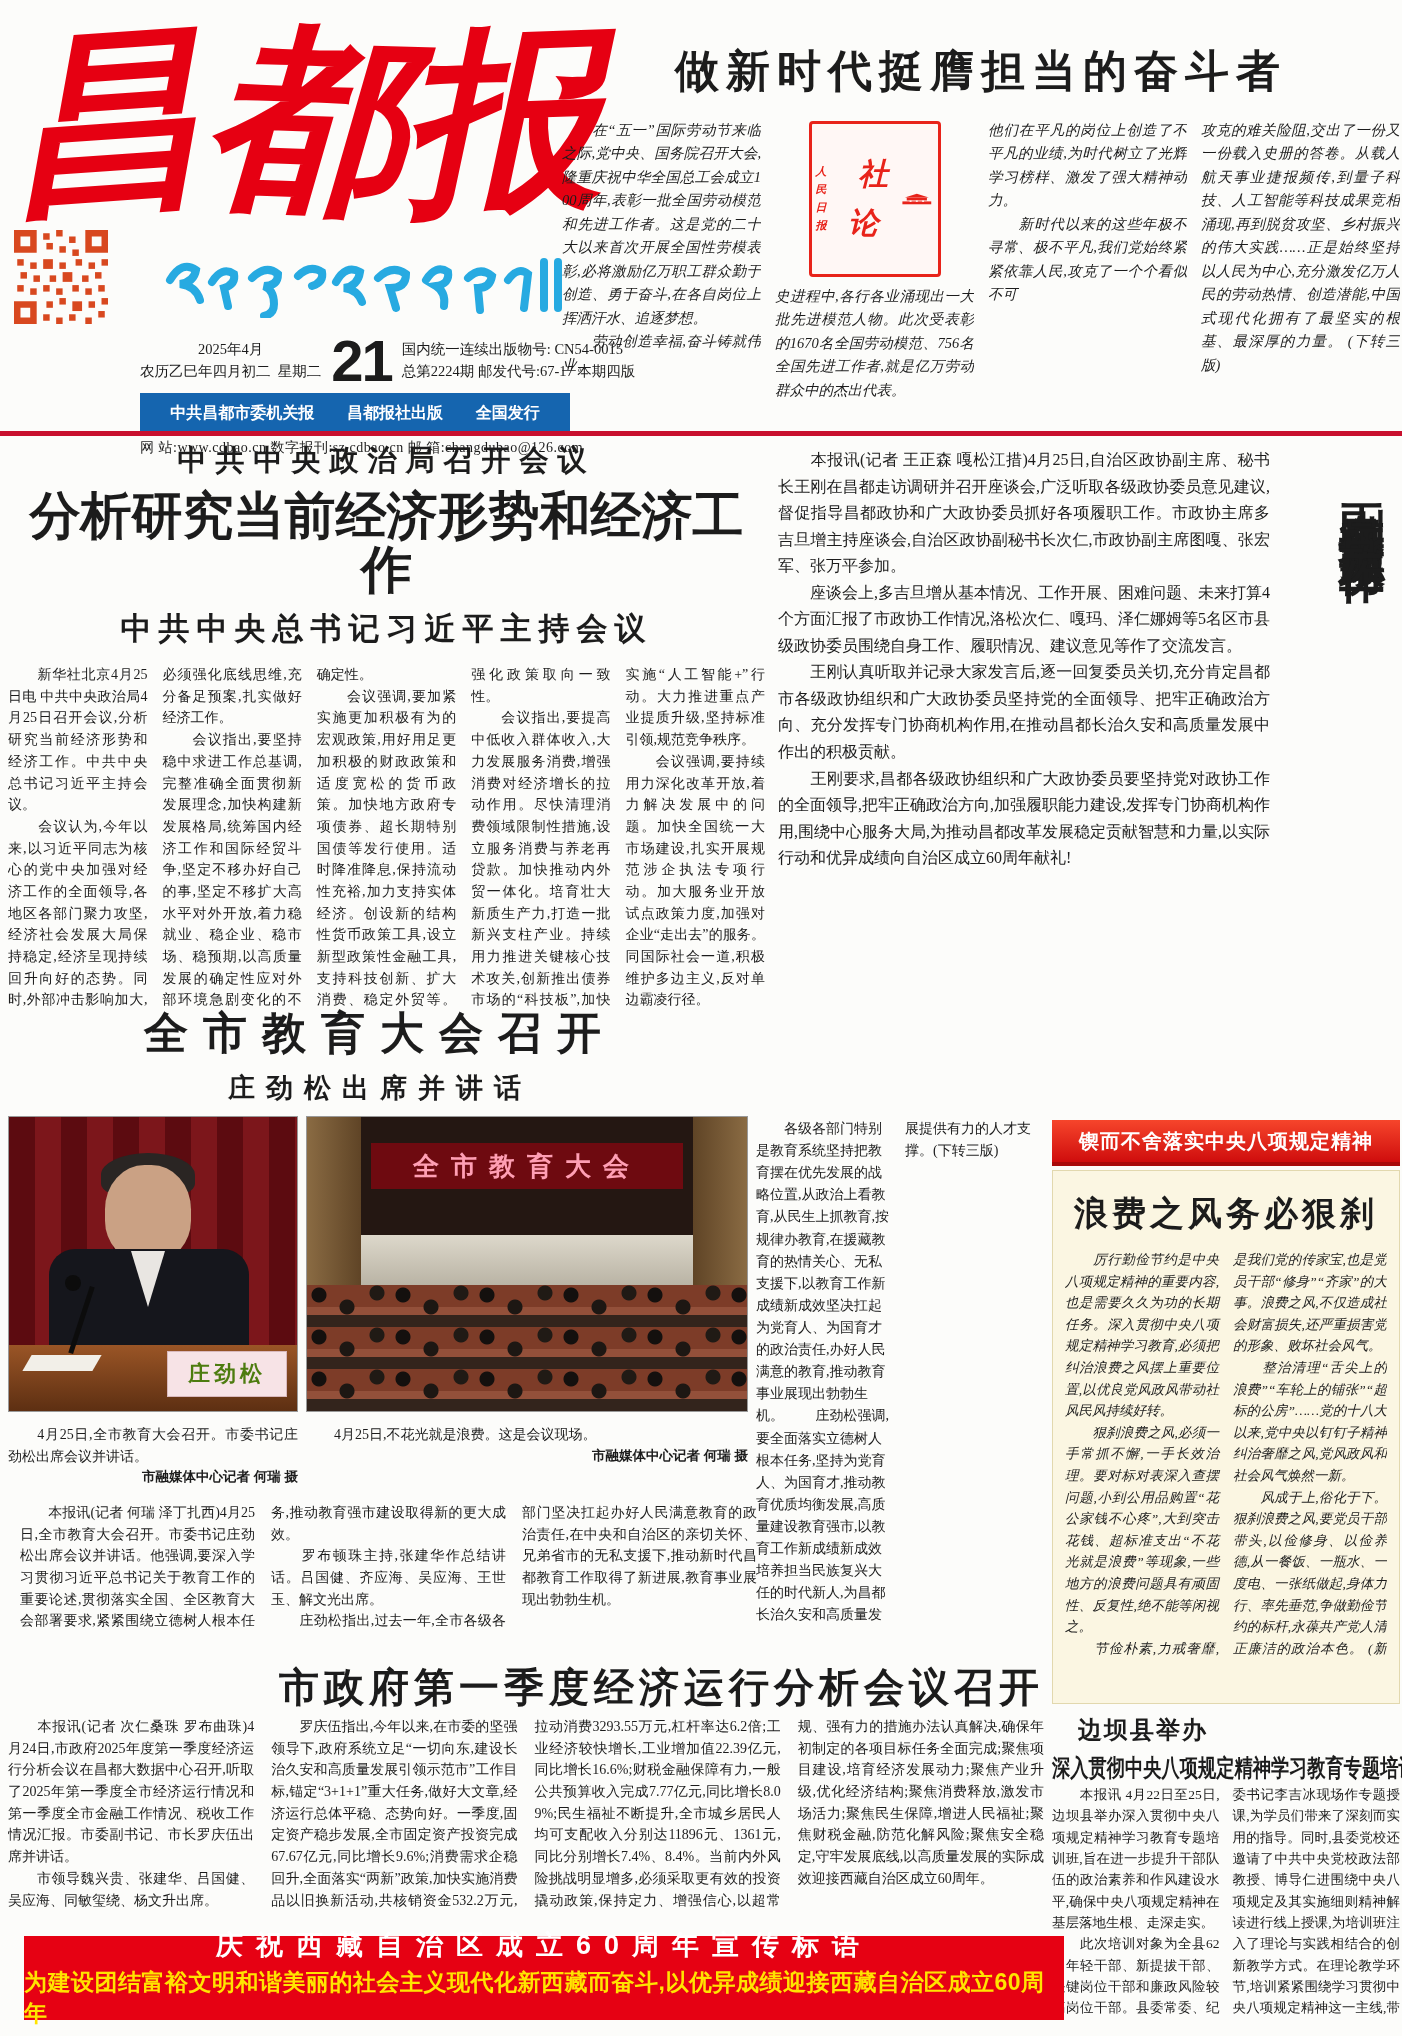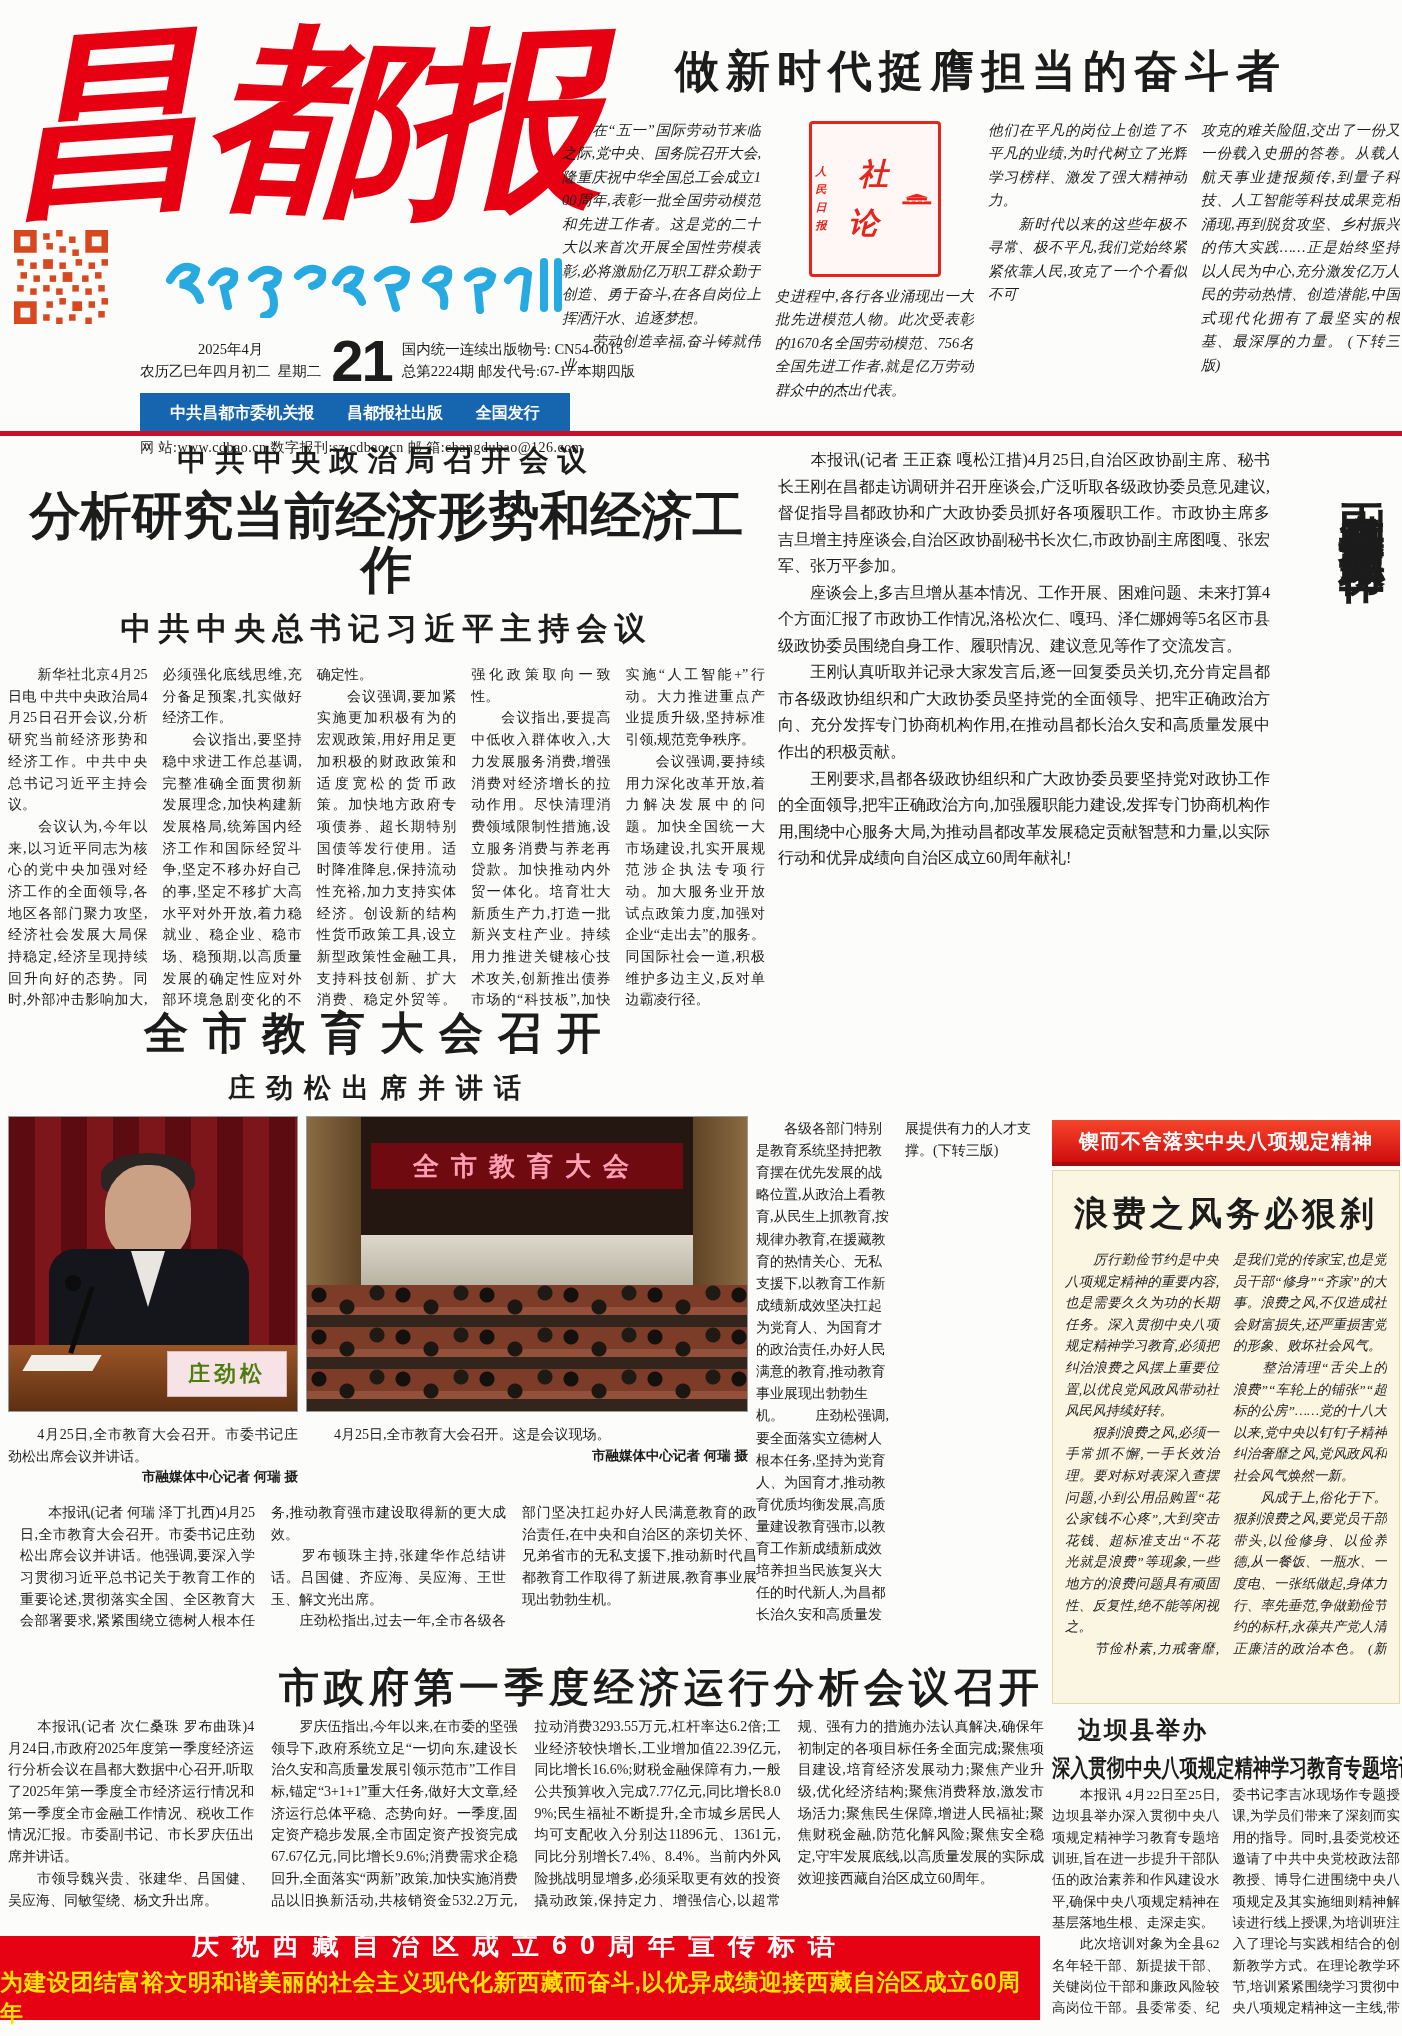--- a/index.html
+++ b/index.html
@@ -105,21 +105,21 @@
               font-style:italic;overflow:hidden;}
 
   
   .bianba{left:1052px;top:1714px;width:348px;}
   .bb-kicker{font-size:24px;font-weight:900;letter-spacing:2px;padding-left:26px;}
   .bb-head{font-size:24px;font-weight:900;white-space:nowrap;transform:scaleX(.76);transform-origin:left;margin-top:6px;}
   .bb-body{height:238px;column-count:2;column-gap:13px;column-fill:auto;
            font-size:13.5px;line-height:1.58;}
 
   
-  .banner{left:0;top:1936px;width:1040px;height:84px;background:#e60113;color:#fff;
+  .banner{left:24px;top:1936px;width:1040px;height:84px;background:#e60113;color:#fff;
           display:flex;flex-direction:column;align-items:center;justify-content:center;gap:4px;}
   .banner .l1{font-size:27px;font-weight:900;letter-spacing:13px;}
   .banner .l2{font-size:23px;font-weight:900;color:#ffe400;letter-spacing:.5px;}
 </style>
 </head>
 <body>
 
 <div class="page">
 
   <div class="abs brand">
@@ -288,21 +288,21 @@
     <div class="abs p2-banner">全市教育大会</div>
     <div class="abs p2-stage"></div>
     <div class="abs p2-crowd"></div>
   </div>
 
   <div class="abs cap" style="left:8px;width:290px;">
     <div class="prewrap">　　4月25日,全市教育大会召开。市委书记庄劲松出席会议并讲话。</div>
     <div class="credit">市融媒体中心记者 何瑞 摄</div>
   </div>
   <div class="abs cap" style="left:306px;width:442px;">
-    <div class="prewrap">　　4月25日,全市教育大会召开。这是会议现场。</div>
+    <div class="prewrap">　　4月25日,不花光就是浪费。这是会议现场。</div>
     <div class="credit">市融媒体中心记者 何瑞 摄</div>
   </div>
 
   <div class="abs edu-right">
     <span class="prewrap">　　各级各部门特别是教育系统坚持把教育摆在优先发展的战略位置,从政治上看教育,从民生上抓教育,按规律办教育,在援藏教育的热情关心、无私支援下,以教育工作新成绩新成效坚决扛起为党育人、为国育才的政治责任,办好人民满意的教育,推动教育事业展现出勃勃生机。</span>
     <span class="prewrap">　　庄劲松强调,要全面落实立德树人根本任务,坚持为党育人、为国育才,推动教育优质均衡发展,高质量建设教育强市,以教育工作新成绩新成效培养担当民族复兴大任的时代新人,为昌都长治久安和高质量发展提供有力的人才支撑。(下转三版)</span>
   </div>
 
   <div class="abs edu-bottom prewrap hide-overflow">　　本报讯(记者 何瑞 泽丁扎西)4月25日,全市教育大会召开。市委书记庄劲松出席会议并讲话。他强调,要深入学习贯彻习近平总书记关于教育工作的重要论述,贯彻落实全国、全区教育大会部署要求,紧紧围绕立德树人根本任务,推动教育强市建设取得新的更大成效。
 　　罗布顿珠主持,张建华作总结讲话。吕国健、齐应海、吴应海、王世玉、解文光出席。

